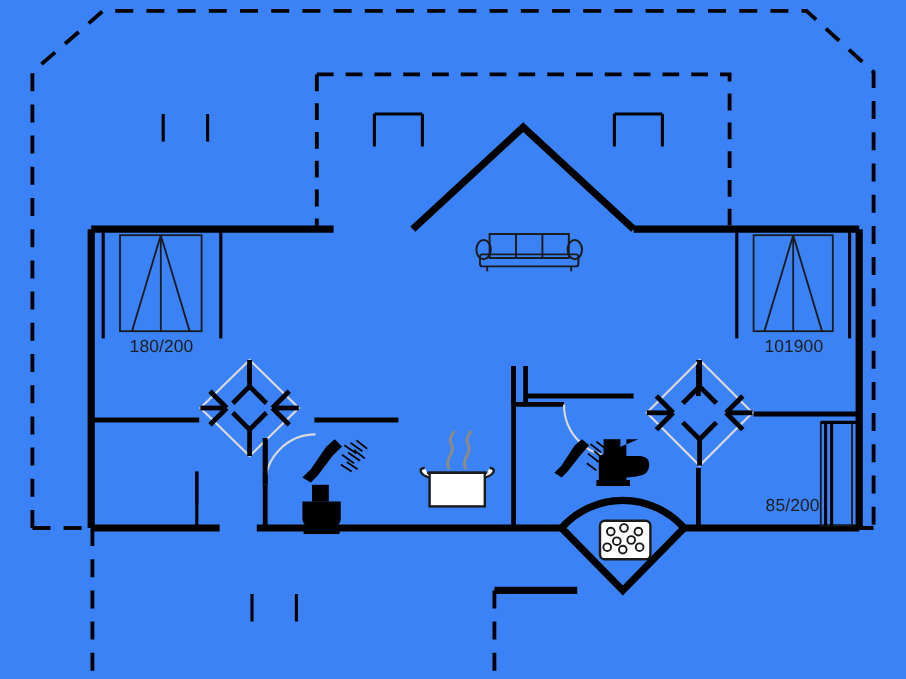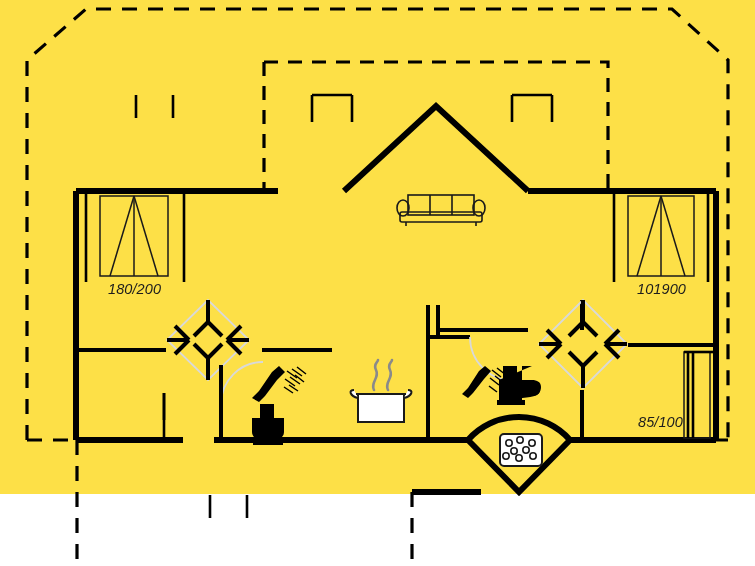--- a/index.html
+++ b/index.html
@@ -10,23 +10,22 @@
   }
   body {
     width: 755px;
     height: 566px;
     font-family: "Liberation Sans", sans-serif;
     overflow: hidden;
   }
   #floorplan-root {
     position: relative;
     width: 755px;
-    height: 494px;
-    background: #fde047;
-    font-style: italic;
+    height: 566px;
+    background: #3b82f6;
   }
   svg#plan-svg {
     display: block;
     width: 755px;
     height: 566px;
   }
   .wall-thick   { stroke: #000000; stroke-width: 6;   fill: none; stroke-linecap: butt; }
   .wall-med     { stroke: #000000; stroke-width: 4;   fill: none; stroke-linecap: butt; }
   .wall-thin    { stroke: #000000; stroke-width: 2.6; fill: none; stroke-linecap: butt; }
   .furn-line    { stroke: #1a1a1a; stroke-width: 1.6; fill: none; }
@@ -278,15 +277,15 @@
       <path class="wall-thin" d="M 164,393 L 164,420"></path>
       <path class="wall-thin" d="M 76,350 L 76,350"></path>
     </g>
 
   </svg>
 
   <div class="dim-label" style="left:108px; top:281px;">180/200</div>
 
   <div class="dim-label" style="left:637px; top:281px;">101900</div>
 
-  <div class="dim-label" style="left:638px; top:414px;">85/100</div>
+  <div class="dim-label" style="left:638px; top:414px;">85/200</div>
 
 </div>
 
 </body></html>

